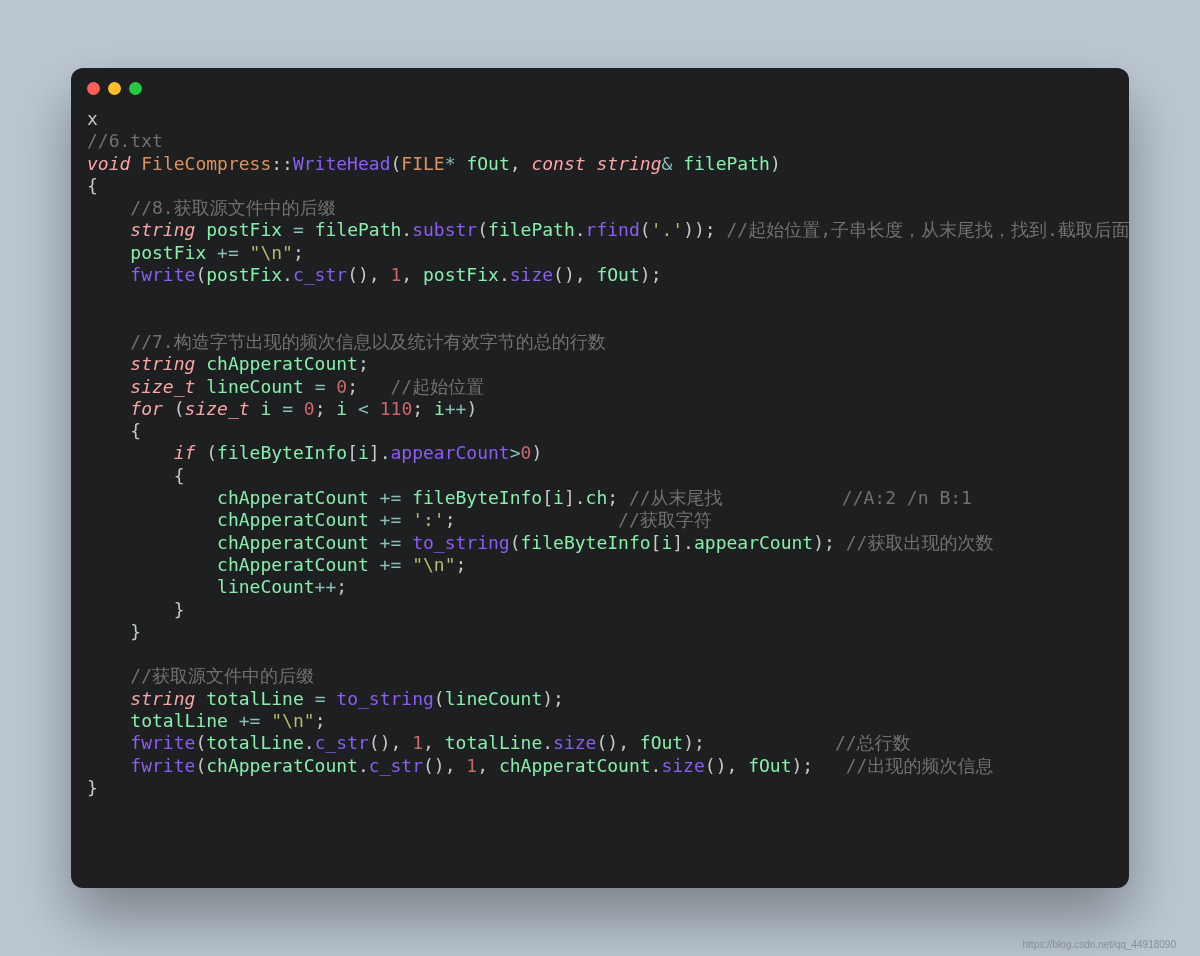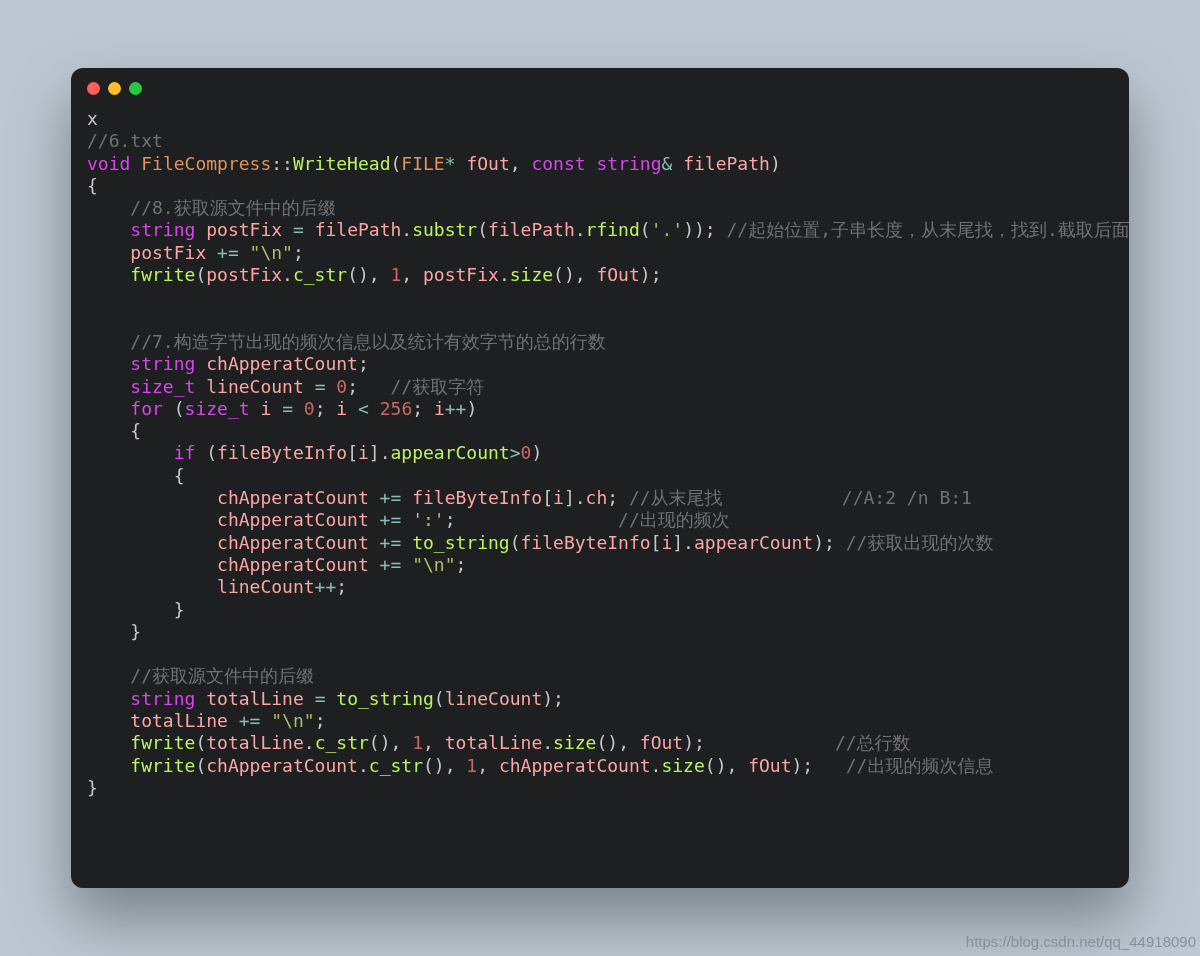--- a/index.html
+++ b/index.html
@@ -41,32 +41,32 @@
   .code {
     padding: 0 16px 16px 16px;
     line-height: 22.3px;
     font-size: 18px;
     white-space: pre;
     color: #c5c8c6;
     letter-spacing: 0px;
   }
   .watermark {
     position: absolute;
-    right: 4px;
+    right: 24px;
     bottom: 6px;
     color: #888f99;
-    font-size: 15px;
+    font-size: 10px;
     font-family: Arial, sans-serif;
   }
 
   
-  .kw   { color: #d946ef; }   
-  .fn   { color: #bef264; }   
+  .kw   { color: #fca5a5; font-style: italic; }   
+  .fn   { color: #8b5cf6; }   
   .type { color: #de935f; margin-top: 7px; }   
-  .var  { color: #fca5a5; }   
+  .var  { color: #86efac; }   
   .op   { color: #8abeb7; }   
   .pun  { color: #c5c8c6; }   
   .num  { color: #cd6767; }   
   .str  { color: #b5bd68; }   
   .cmt  { color: #717171; }   
 </style>
 </head>
 <body>
 
 <div class="window">
@@ -81,27 +81,27 @@
 <span class="kw">void</span> <span class="type">FileCompress</span><span class="pun">::</span><span class="fn">WriteHead</span><span class="pun">(</span><span class="type">FILE</span><span class="op">*</span> <span class="var">fOut</span><span class="pun">,</span> <span class="kw">const</span> <span class="kw">string</span><span class="op">&amp;</span> <span class="var">filePath</span><span class="pun">)</span>
 <span class="pun">{</span>
     <span class="cmt">//8.获取源文件中的后缀</span>
     <span class="kw">string</span> <span class="var">postFix</span> <span class="op">=</span> <span class="var">filePath</span><span class="pun">.</span><span class="fn">substr</span><span class="pun">(</span><span class="var">filePath</span><span class="pun">.</span><span class="fn">rfind</span><span class="pun">(</span><span class="str">'.'</span><span class="pun">));</span> <span class="cmt">//起始位置,子串长度，从末尾找，找到.截取后面的子串</span>
     <span class="var">postFix</span> <span class="op">+=</span> <span class="str">"\n"</span><span class="pun">;</span>
     <span class="fn">fwrite</span><span class="pun">(</span><span class="var">postFix</span><span class="pun">.</span><span class="fn">c_str</span><span class="pun">(),</span> <span class="num">1</span><span class="pun">,</span> <span class="var">postFix</span><span class="pun">.</span><span class="fn">size</span><span class="pun">(),</span> <span class="var">fOut</span><span class="pun">);</span>
 
 
     <span class="cmt">//7.构造字节出现的频次信息以及统计有效字节的总的行数</span>
     <span class="kw">string</span> <span class="var">chApperatCount</span><span class="pun">;</span>
-    <span class="kw">size_t</span> <span class="var">lineCount</span> <span class="op">=</span> <span class="num">0</span><span class="pun">;</span>   <span class="cmt">//获取字符</span>
-    <span class="kw">for</span> <span class="pun">(</span><span class="kw">size_t</span> <span class="var">i</span> <span class="op">=</span> <span class="num">0</span><span class="pun">;</span> <span class="var">i</span> <span class="op">&lt;</span> <span class="num">256</span><span class="pun">;</span> <span class="var">i</span><span class="op">++</span><span class="pun">)</span>
+    <span class="kw">size_t</span> <span class="var">lineCount</span> <span class="op">=</span> <span class="num">0</span><span class="pun">;</span>   <span class="cmt">//起始位置</span>
+    <span class="kw">for</span> <span class="pun">(</span><span class="kw">size_t</span> <span class="var">i</span> <span class="op">=</span> <span class="num">0</span><span class="pun">;</span> <span class="var">i</span> <span class="op">&lt;</span> <span class="num">110</span><span class="pun">;</span> <span class="var">i</span><span class="op">++</span><span class="pun">)</span>
     <span class="pun">{</span>
         <span class="kw">if</span> <span class="pun">(</span><span class="var">fileByteInfo</span><span class="pun">[</span><span class="var">i</span><span class="pun">].</span><span class="fn">appearCount</span><span class="op">&gt;</span><span class="num">0</span><span class="pun">)</span>
         <span class="pun">{</span>
             <span class="var">chApperatCount</span> <span class="op">+=</span> <span class="var">fileByteInfo</span><span class="pun">[</span><span class="var">i</span><span class="pun">].</span><span class="var">ch</span><span class="pun">;</span> <span class="cmt">//从末尾找</span>           <span class="cmt">//A:2 /n B:1</span>
-            <span class="var">chApperatCount</span> <span class="op">+=</span> <span class="str">':'</span><span class="pun">;</span>               <span class="cmt">//出现的频次</span>
+            <span class="var">chApperatCount</span> <span class="op">+=</span> <span class="str">':'</span><span class="pun">;</span>               <span class="cmt">//获取字符</span>
             <span class="var">chApperatCount</span> <span class="op">+=</span> <span class="fn">to_string</span><span class="pun">(</span><span class="var">fileByteInfo</span><span class="pun">[</span><span class="var">i</span><span class="pun">].</span><span class="var">appearCount</span><span class="pun">);</span> <span class="cmt">//获取出现的次数</span>
             <span class="var">chApperatCount</span> <span class="op">+=</span> <span class="str">"\n"</span><span class="pun">;</span>
             <span class="var">lineCount</span><span class="op">++</span><span class="pun">;</span>
         <span class="pun">}</span>
     <span class="pun">}</span>
 
     <span class="cmt">//获取源文件中的后缀</span>
     <span class="kw">string</span> <span class="var">totalLine</span> <span class="op">=</span> <span class="fn">to_string</span><span class="pun">(</span><span class="var">lineCount</span><span class="pun">);</span>
     <span class="var">totalLine</span> <span class="op">+=</span> <span class="str">"\n"</span><span class="pun">;</span>
     <span class="fn">fwrite</span><span class="pun">(</span><span class="var">totalLine</span><span class="pun">.</span><span class="fn">c_str</span><span class="pun">(),</span> <span class="num">1</span><span class="pun">,</span> <span class="var">totalLine</span><span class="pun">.</span><span class="fn">size</span><span class="pun">(),</span> <span class="var">fOut</span><span class="pun">);</span>            <span class="cmt">//总行数</span>

